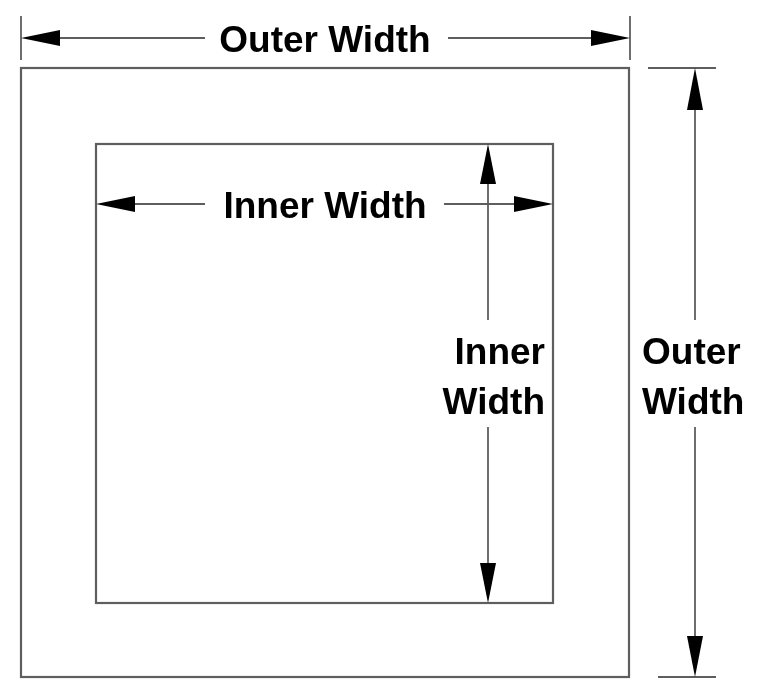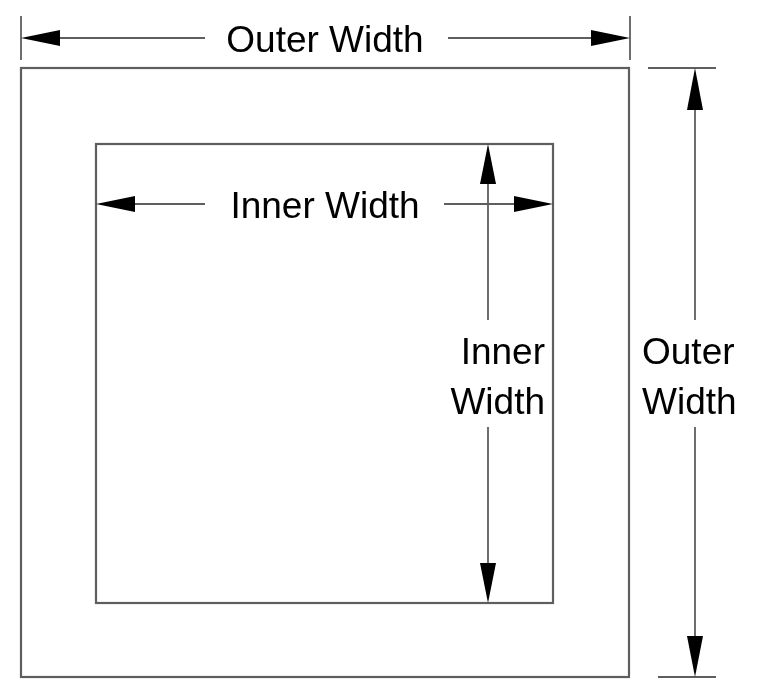--- a/index.html
+++ b/index.html
@@ -10,20 +10,21 @@
   }
   body {
     font-family: "Liberation Sans", sans-serif;
   }
   #diagram-root {
     position: relative;
     width: 767px;
     height: 698px;
     background: #ffffff;
     overflow: hidden;
+    font-weight: bold;
   }
   #diagram-svg {
     display: block;
     width: 767px;
     height: 698px;
   }
   .dim-text {
     font-family: "Liberation Sans", sans-serif;
     font-size: 37px;
     fill: #000000;

